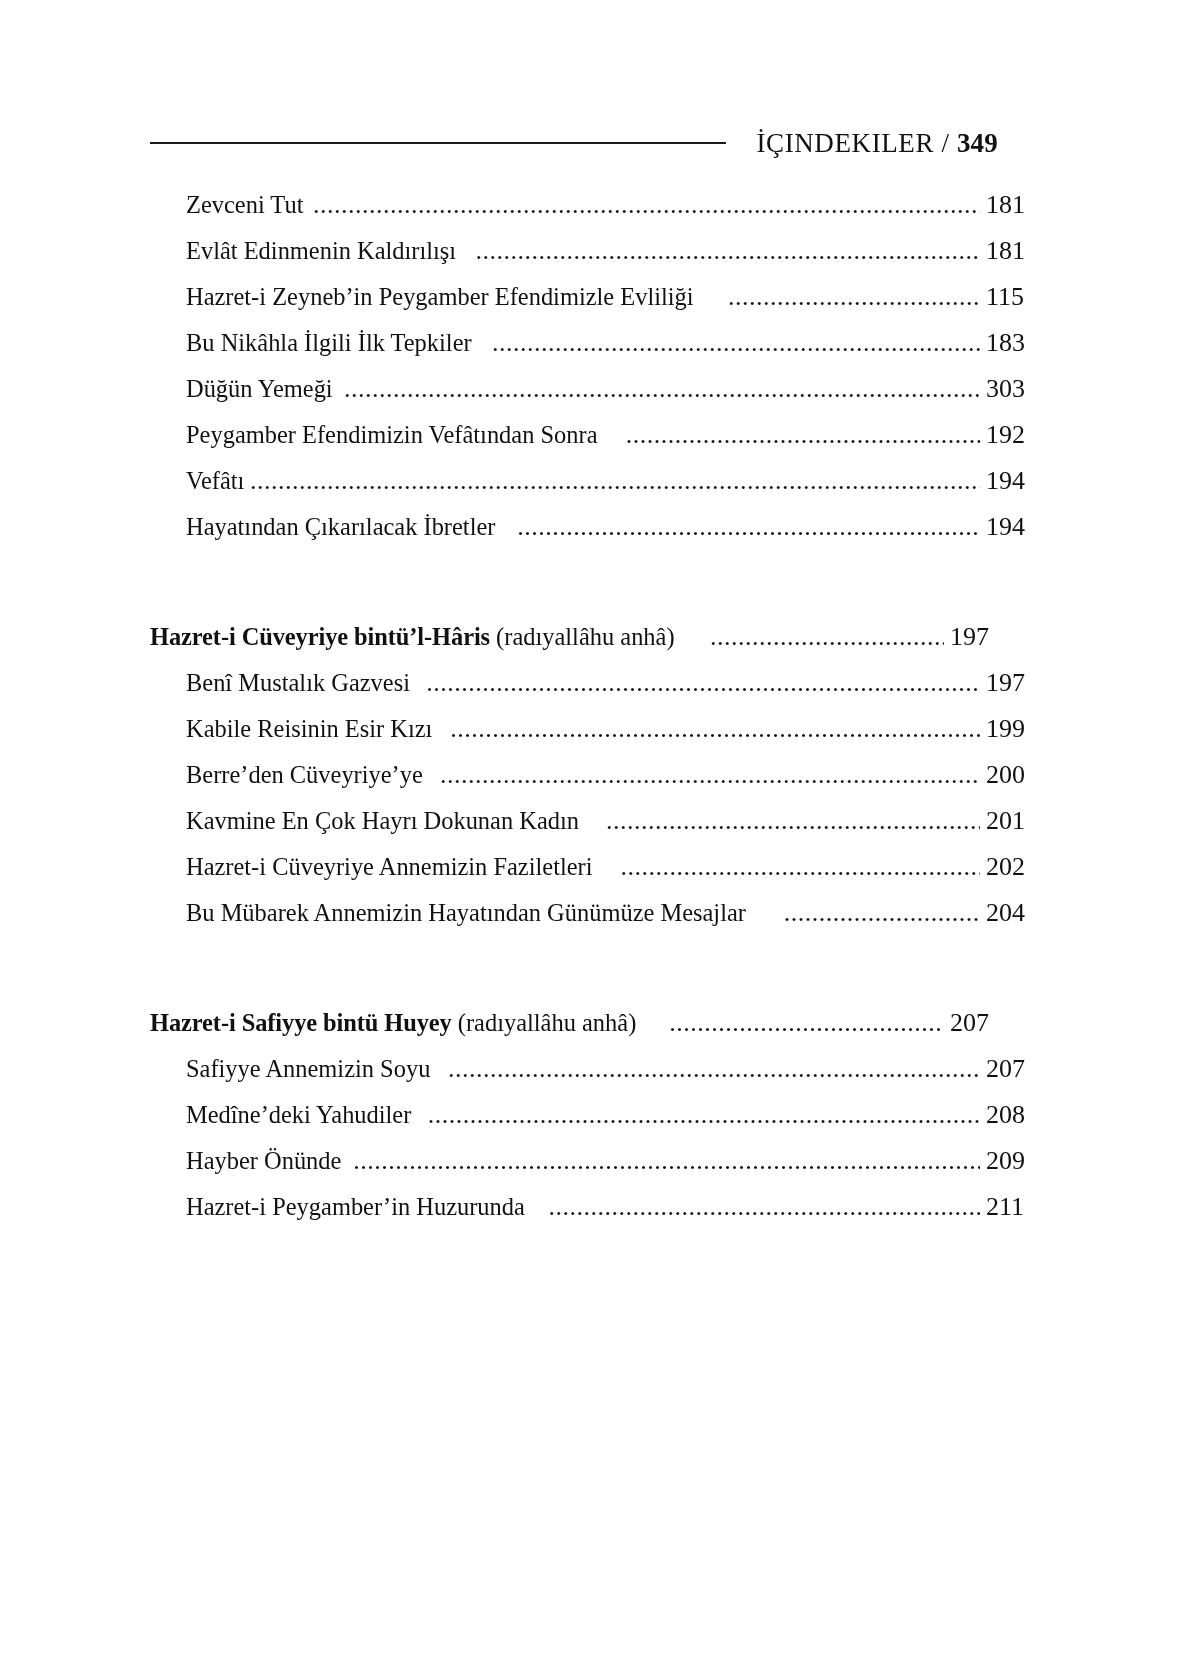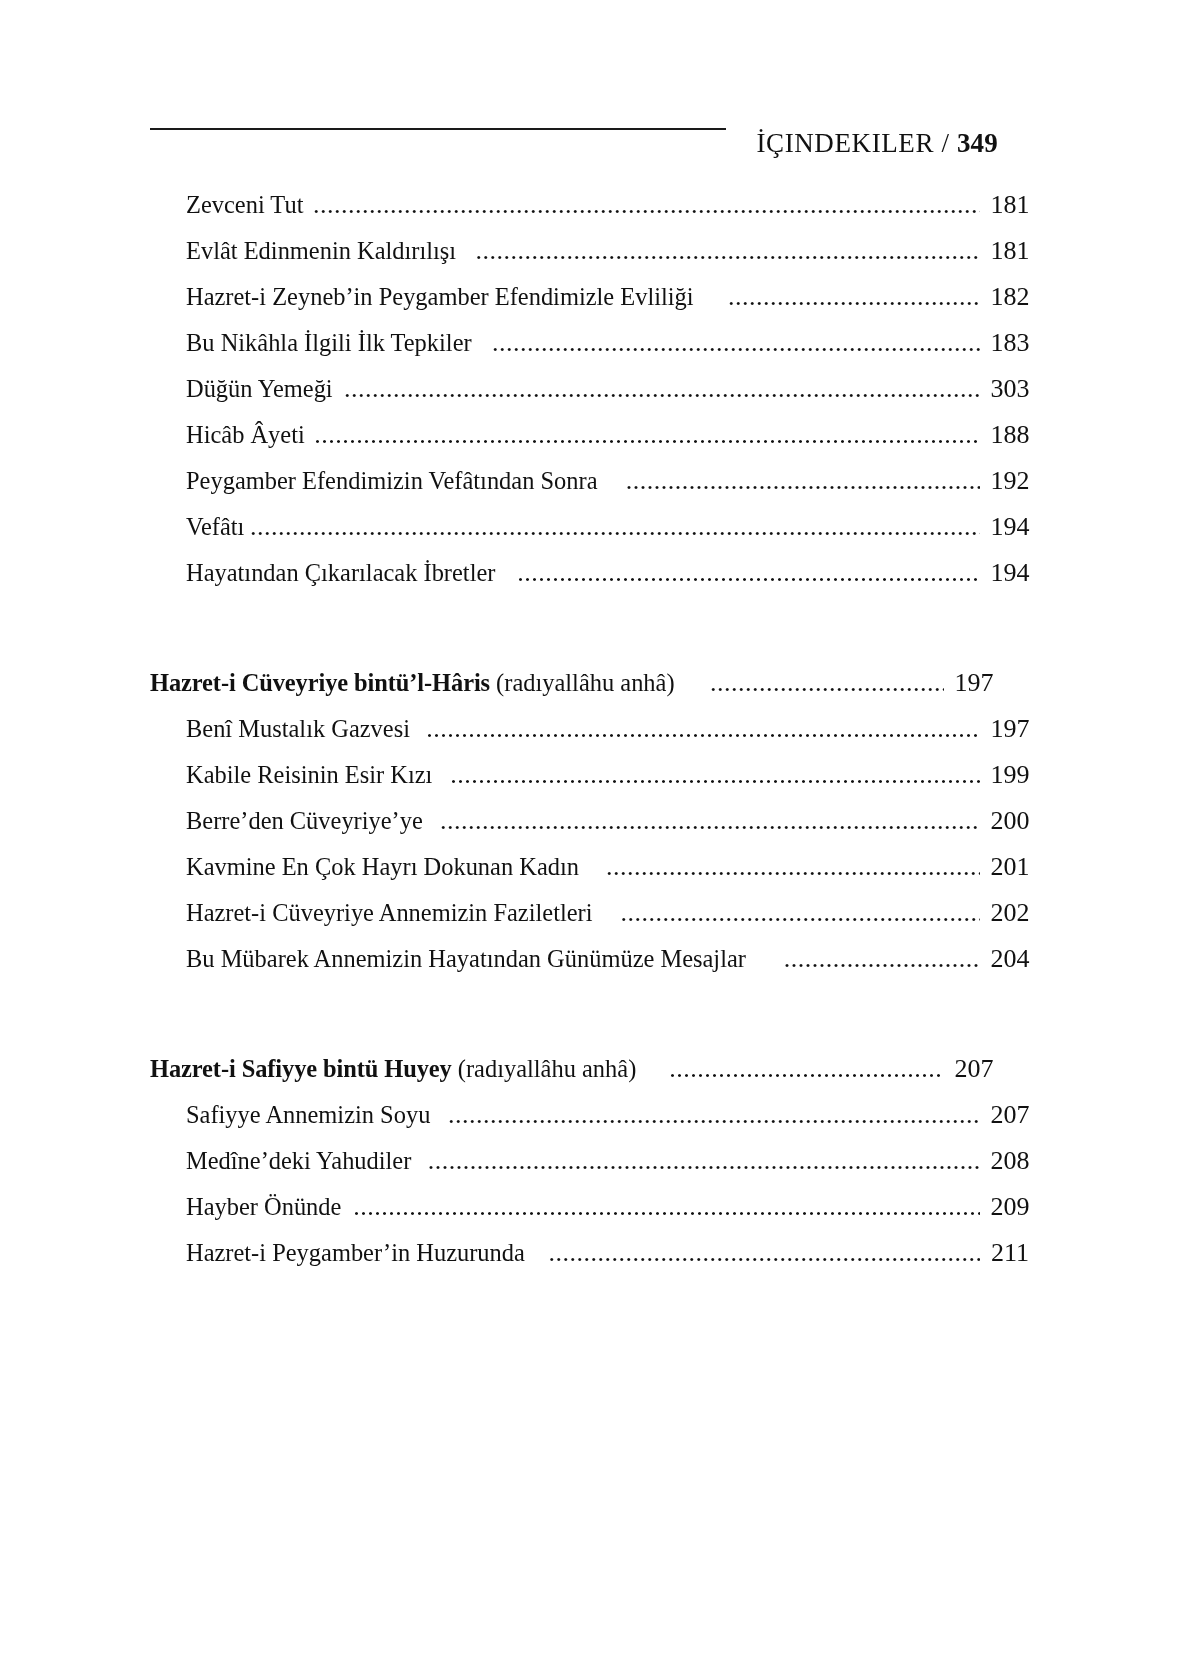--- a/index.html
+++ b/index.html
@@ -18,21 +18,21 @@
     overflow: hidden;
   }
 
   
   .running-head {
     position: absolute;
     left: 150px;
     top: 128px;
     width: 848px;
     display: flex;
-    align-items: flex-start;
+    align-items: center;
     gap: 16px;
   }
   .head-rule {
     flex: 1 1 auto;
     height: 0;
     border-top: 2px solid #1a1a1a;
     margin-right: 14px;
     margin-bottom: 2px;
   }
   .head-text {
@@ -83,21 +83,21 @@
     flex: 1 1 auto;
     overflow: hidden;
     white-space: nowrap;
     font-size: 26px;
     color: #111111;
     margin: 0 2px;
     letter-spacing: 0.5px;
   }
   .entry .pagenum {
     flex: 0 0 auto;
-    text-align: center;
+    text-align: left;
     font-size: 26px;
     color: #111111;
     min-width: 48px;
     padding-left: 4px;
   }
 
   
   .entry.sub {
     padding-left: 36px;
   }
@@ -143,36 +143,31 @@
           <span class="pagenum">181</span>
         </div>
         <div class="entry sub">
           <span class="title">Evlât Edinmenin Kaldırılışı</span>
           <span class="leader"></span>
           <span class="pagenum">181</span>
         </div>
         <div class="entry sub">
           <span class="title">Hazret-i Zeyneb’in Peygamber Efendimizle Evliliği</span>
           <span class="leader"></span>
-          <span class="pagenum">182</span>
+          <span class="pagenum">115</span>
         </div>
         <div class="entry sub">
           <span class="title">Bu Nikâhla İlgili İlk Tepkiler</span>
           <span class="leader"></span>
           <span class="pagenum">183</span>
         </div>
         <div class="entry sub">
           <span class="title">Düğün Yemeği</span>
           <span class="leader"></span>
           <span class="pagenum">303</span>
-        </div>
-        <div class="entry sub">
-          <span class="title">Hicâb Âyeti</span>
-          <span class="leader"></span>
-          <span class="pagenum">188</span>
         </div>
         <div class="entry sub">
           <span class="title">Peygamber Efendimizin Vefâtından Sonra</span>
           <span class="leader"></span>
           <span class="pagenum">192</span>
         </div>
         <div class="entry sub">
           <span class="title">Vefâtı</span>
           <span class="leader"></span>
           <span class="pagenum">194</span>

